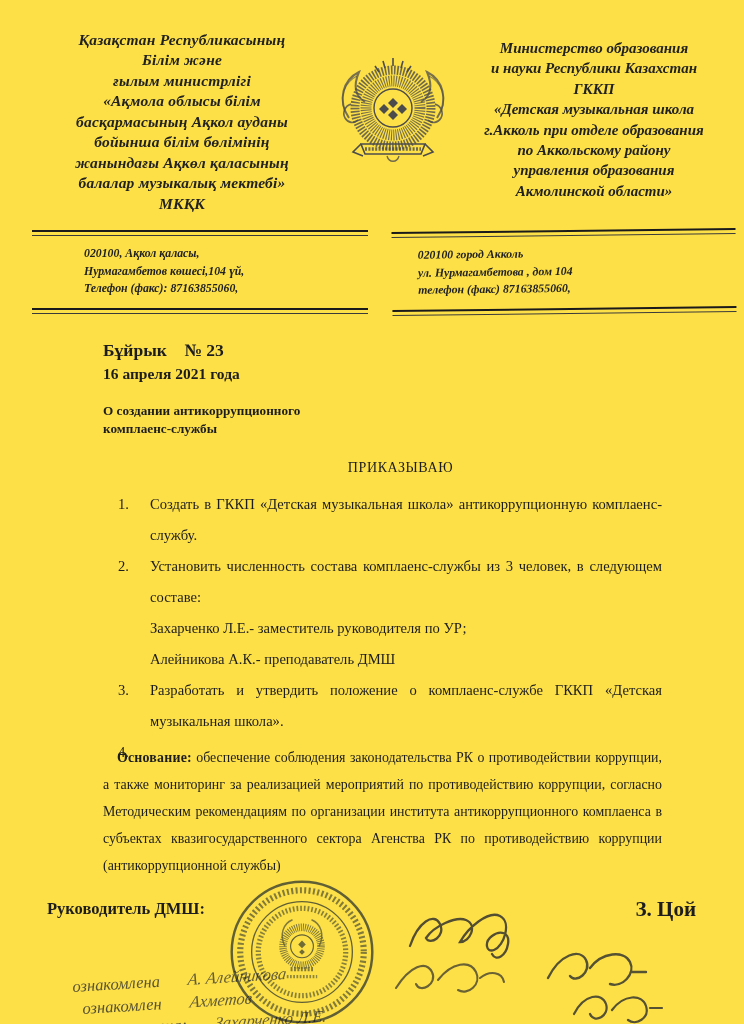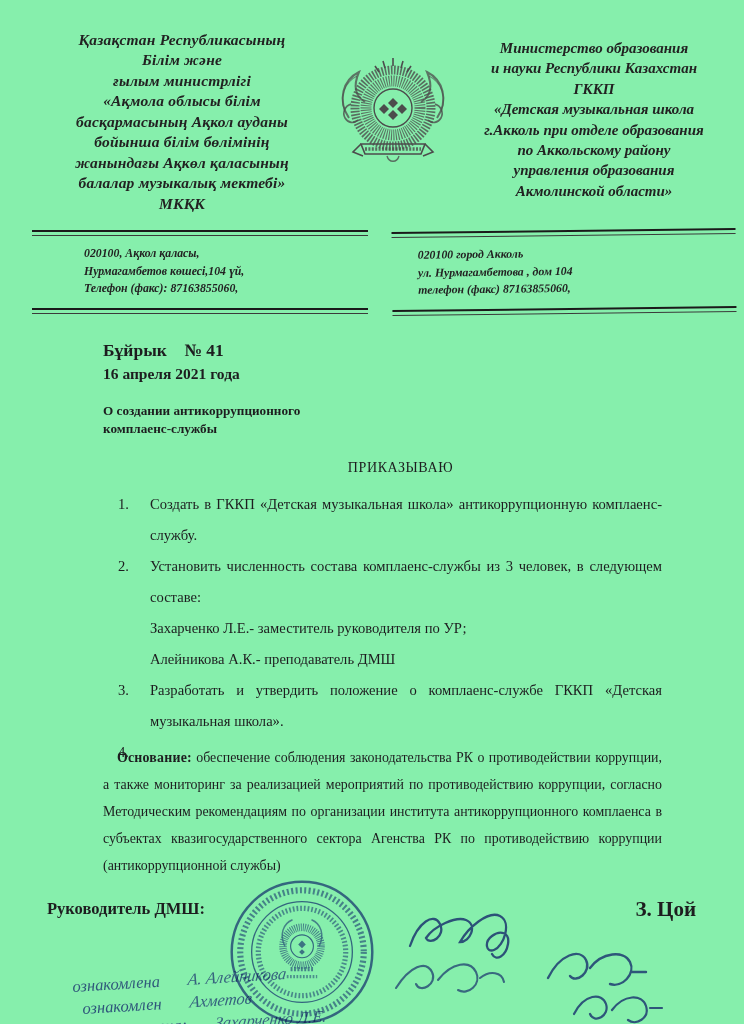--- a/index.html
+++ b/index.html
@@ -1,17 +1,17 @@
 <!DOCTYPE html>
 <html><head>
 <meta charset="utf-8">
 <style>
   html,body{margin:0;padding:0;background:#e8e8e8;}
   .page{
-    position:relative;width:744px;height:1024px;background:#86efac;
+    position:relative;width:744px;height:1024px;background:#fde047;
     font-family:"Liberation Serif", serif;color:#1d1d1f;overflow:hidden;
     box-shadow:0 0 6px rgba(0,0,0,.25);
   }
   
   .letterhead{display:flex;padding-top:30px;}
   .org{font-weight:bold;font-style:italic;text-align:center;white-space:pre-line;color:#222;}
   .org-left{width:300px;margin-left:32px;font-size:15.5px;line-height:1.32;letter-spacing:.2px;}
   .org-right{flex:1;margin-right:14px;margin-left:4px;font-size:15px;line-height:1.36;padding-top:8px;}
   .emblem-wrap{width:122px;flex:0 0 122px;display:flex;justify-content:center;padding-top:22px;}
   
@@ -115,21 +115,21 @@
     <div class="addr-col addr-col-right">
       <div class="double-rule"></div>
       <div class="addr-text">020100 город Акколь
 ул. Нурмагамбетова , дом 104
 телефон (факс) 87163855060,</div>
       <div class="double-rule"></div>
     </div>
   </div>
 
   <div class="main">
-    <div class="order-no">Бұйрык    № 41</div>
+    <div class="order-no">Бұйрык    № 23</div>
     <div class="order-date">16 апреля 2021 года</div>
     <div class="order-subject">О  создании антикоррупционного
  комплаенс-службы</div>
     <div class="decree">ПРИКАЗЫВАЮ</div>
 
     <div class="olist">
       <div class="item">
         <span class="num">1.</span>
         <span class="itext">Создать в ГККП «Детская музыкальная школа» антикоррупционную комплаенс-службу.</span>
       </div>

